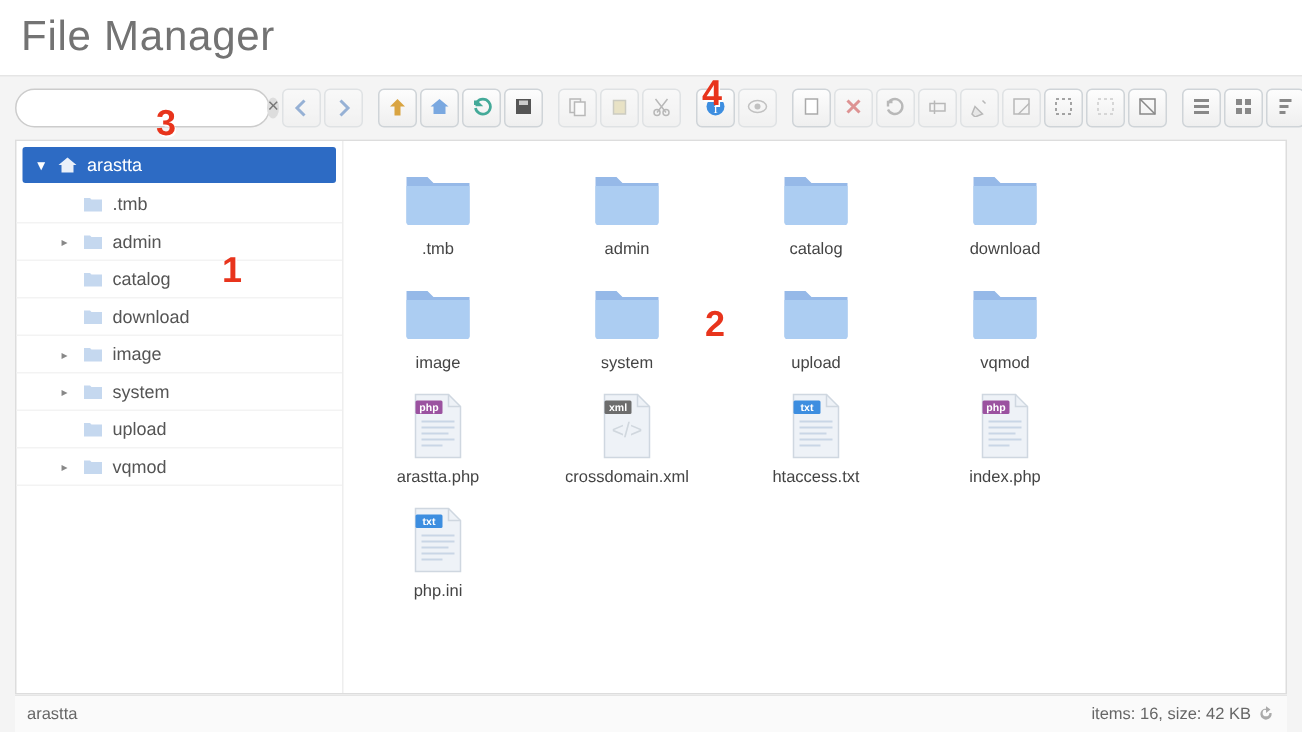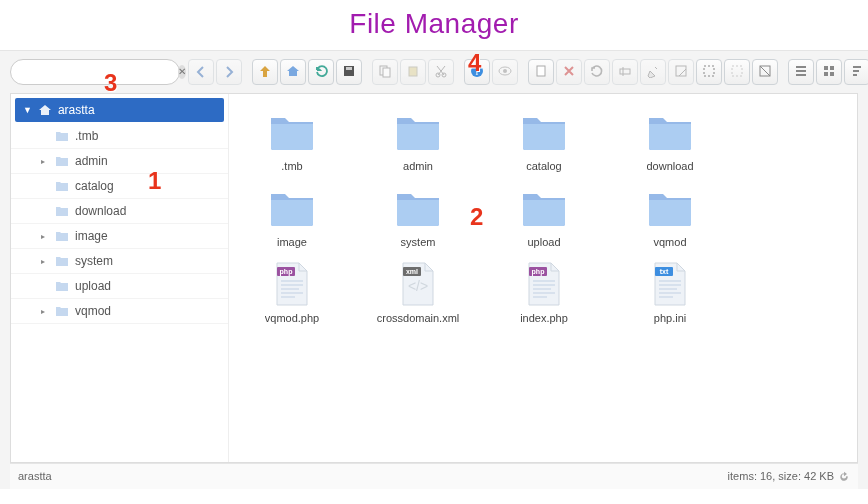--- a/index.html
+++ b/index.html
@@ -1,17 +1,17 @@
 <!DOCTYPE html>
 <html><head>
 <meta charset="utf-8">
 <style>
 * { box-sizing: border-box; margin: 0; padding: 0; }
 body { font-family: "Helvetica Neue", Arial, sans-serif; font-size: 12px; color: #333; background: #fff; width: 868px; }
-.page-title { font-size: 28px; font-weight: 300; color: #a21caf; padding: 8px 14px 10px; letter-spacing: 0.5px; text-align: center; }
+.page-title { font-size: 28px; font-weight: 300; color: #737373; padding: 8px 14px 10px; letter-spacing: 0.5px; }
 .fm-wrap { background: #f4f4f4; border-top: 1px solid #e5e5e5; padding: 8px 10px 0; position: relative; }
 .fm-topbar { display: flex; align-items: center; gap: 8px; margin-bottom: 8px; }
 .search-box { display: flex; align-items: center; background: #fff; border: 1px solid #ccc; border-radius: 14px; height: 26px; padding: 0 8px; width: 170px; }
 .search-box .sicon { width: 12px; height: 12px; fill: #666; margin-right: 4px; }
 .search-box input { flex: 1; border: none; outline: none; font-size: 12px; background: transparent; }
 .search-box .clr { width: 14px; height: 14px; border-radius: 50%; background: #ddd; color: #777; font-size: 10px; line-height: 14px; text-align: center; cursor: pointer; }
 .toolbar { display: flex; gap: 2px; flex-wrap: nowrap; }
 .tbtn { width: 26px; height: 26px; border: 1px solid #cfd4d8; border-radius: 4px; background: linear-gradient(#fdfdfd,#efefef); display: flex; align-items: center; justify-content: center; cursor: pointer; }
 .tbtn.disabled { opacity: 0.55; cursor: default; }
 .tbtn svg { width: 14px; height: 14px; }
@@ -335,33 +335,51 @@
                 <line x1="8" y1="20" x2="30" y2="20"></line>
                 <line x1="8" y1="24" x2="30" y2="24"></line>
                 <line x1="8" y1="28" x2="26" y2="28"></line>
                 <line x1="8" y1="32" x2="30" y2="32"></line>
                 <line x1="8" y1="36" x2="22" y2="36"></line>
               </g>
               <rect x="4" y="6" width="18" height="9" rx="1" fill="#9b52a0"></rect>
               <text x="13" y="13" font-size="7" fill="#fff" text-anchor="middle" font-weight="bold">php</text>
             </svg>
           </div>
-          <div class="fname">vqmod.php</div>
+          <div class="fname">arastta.php</div>
         </div>
         <div class="file-item">
           <div class="thumb">
             <svg width="38" height="46" viewBox="0 0 38 46">
               <path d="M4 2h22l8 8v34H4z" fill="#eef2f7" stroke="#cfd7e0"></path>
               <path d="M26 2v8h8" fill="none" stroke="#cfd7e0"></path>
               <text x="19" y="30" font-size="14" fill="#d0d7de" text-anchor="middle">&lt;/&gt;</text>
               <rect x="4" y="6" width="18" height="9" rx="1" fill="#6d6d6d"></rect>
               <text x="13" y="13" font-size="7" fill="#fff" text-anchor="middle" font-weight="bold">xml</text>
             </svg>
           </div>
           <div class="fname">crossdomain.xml</div>
+        </div>
+        <div class="file-item">
+          <div class="thumb">
+            <svg width="38" height="46" viewBox="0 0 38 46">
+              <path d="M4 2h22l8 8v34H4z" fill="#eef2f7" stroke="#cfd7e0"></path>
+              <path d="M26 2v8h8" fill="none" stroke="#cfd7e0"></path>
+              <g stroke="#c9d6e6" stroke-width="1.2">
+                <line x1="8" y1="20" x2="30" y2="20"></line>
+                <line x1="8" y1="24" x2="30" y2="24"></line>
+                <line x1="8" y1="28" x2="26" y2="28"></line>
+                <line x1="8" y1="32" x2="30" y2="32"></line>
+                <line x1="8" y1="36" x2="22" y2="36"></line>
+              </g>
+              <rect x="4" y="6" width="18" height="9" rx="1" fill="#3d8ee0"></rect>
+              <text x="13" y="13" font-size="7" fill="#fff" text-anchor="middle" font-weight="bold">txt</text>
+            </svg>
+          </div>
+          <div class="fname">htaccess.txt</div>
         </div>
         <div class="file-item">
           <div class="thumb">
             <svg width="38" height="46" viewBox="0 0 38 46">
               <path d="M4 2h22l8 8v34H4z" fill="#eef2f7" stroke="#cfd7e0"></path>
               <path d="M26 2v8h8" fill="none" stroke="#cfd7e0"></path>
               <g stroke="#c9d6e6" stroke-width="1.2">
                 <line x1="8" y1="20" x2="30" y2="20"></line>
                 <line x1="8" y1="24" x2="30" y2="24"></line>
                 <line x1="8" y1="28" x2="26" y2="28"></line>

